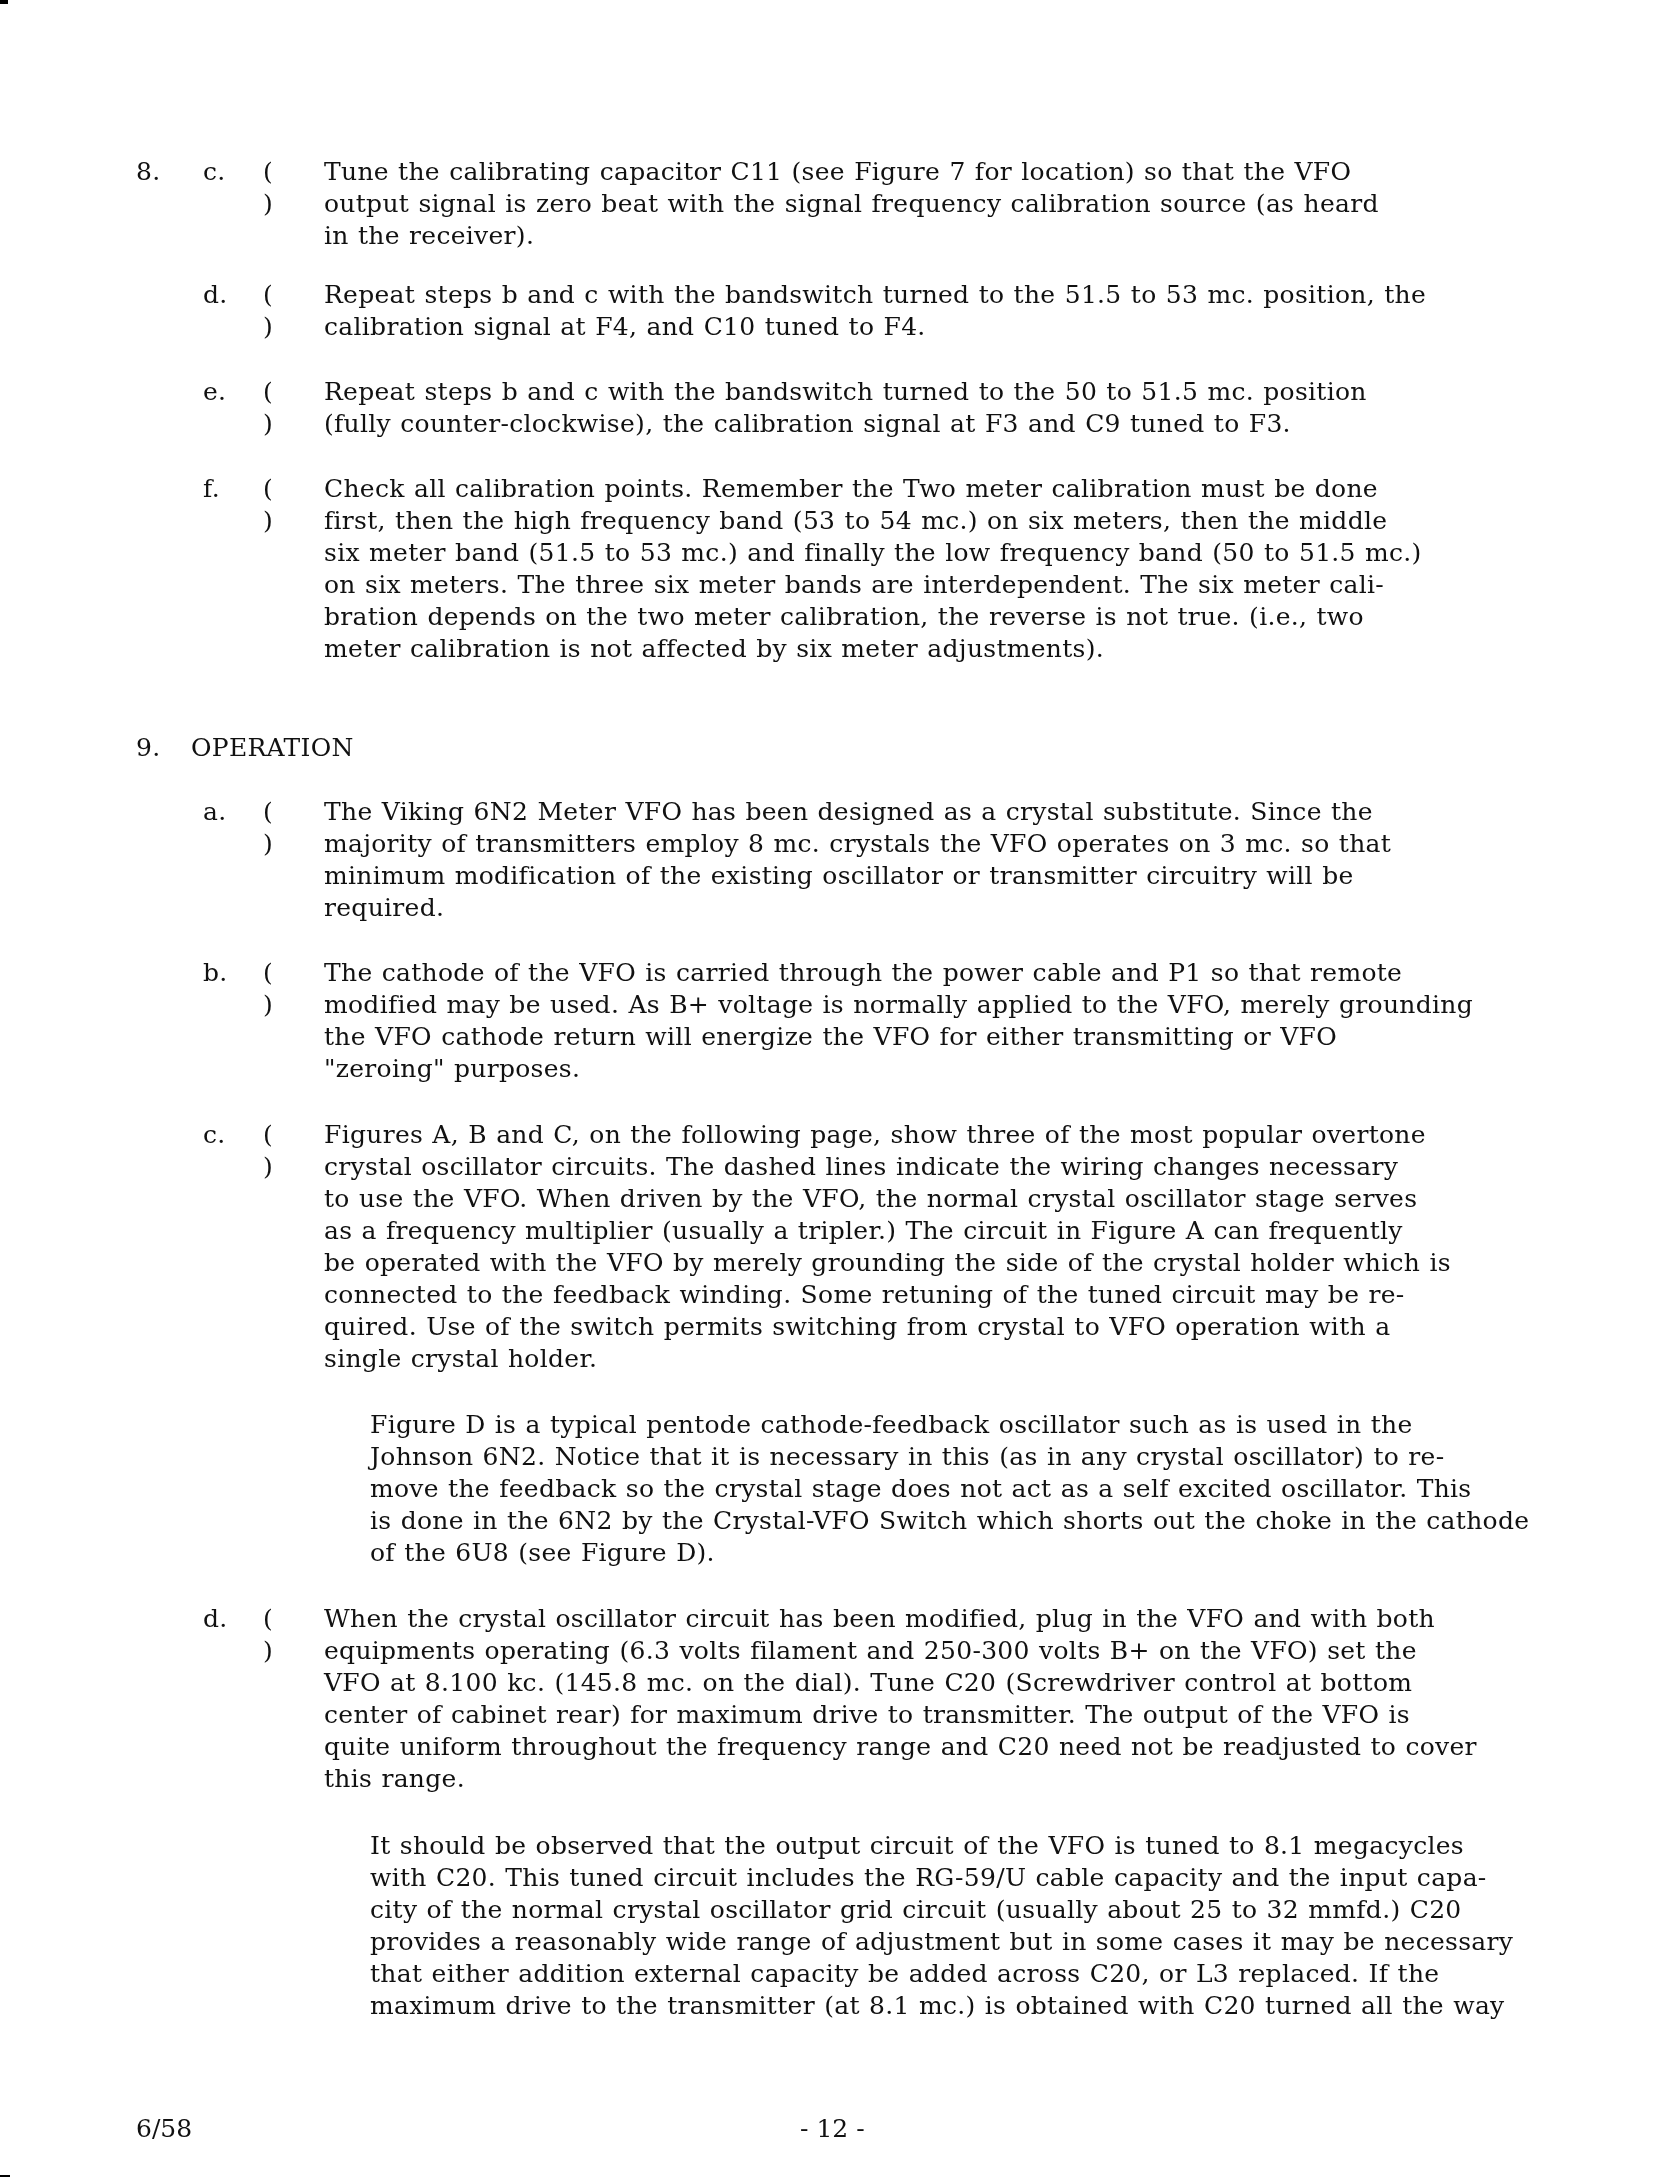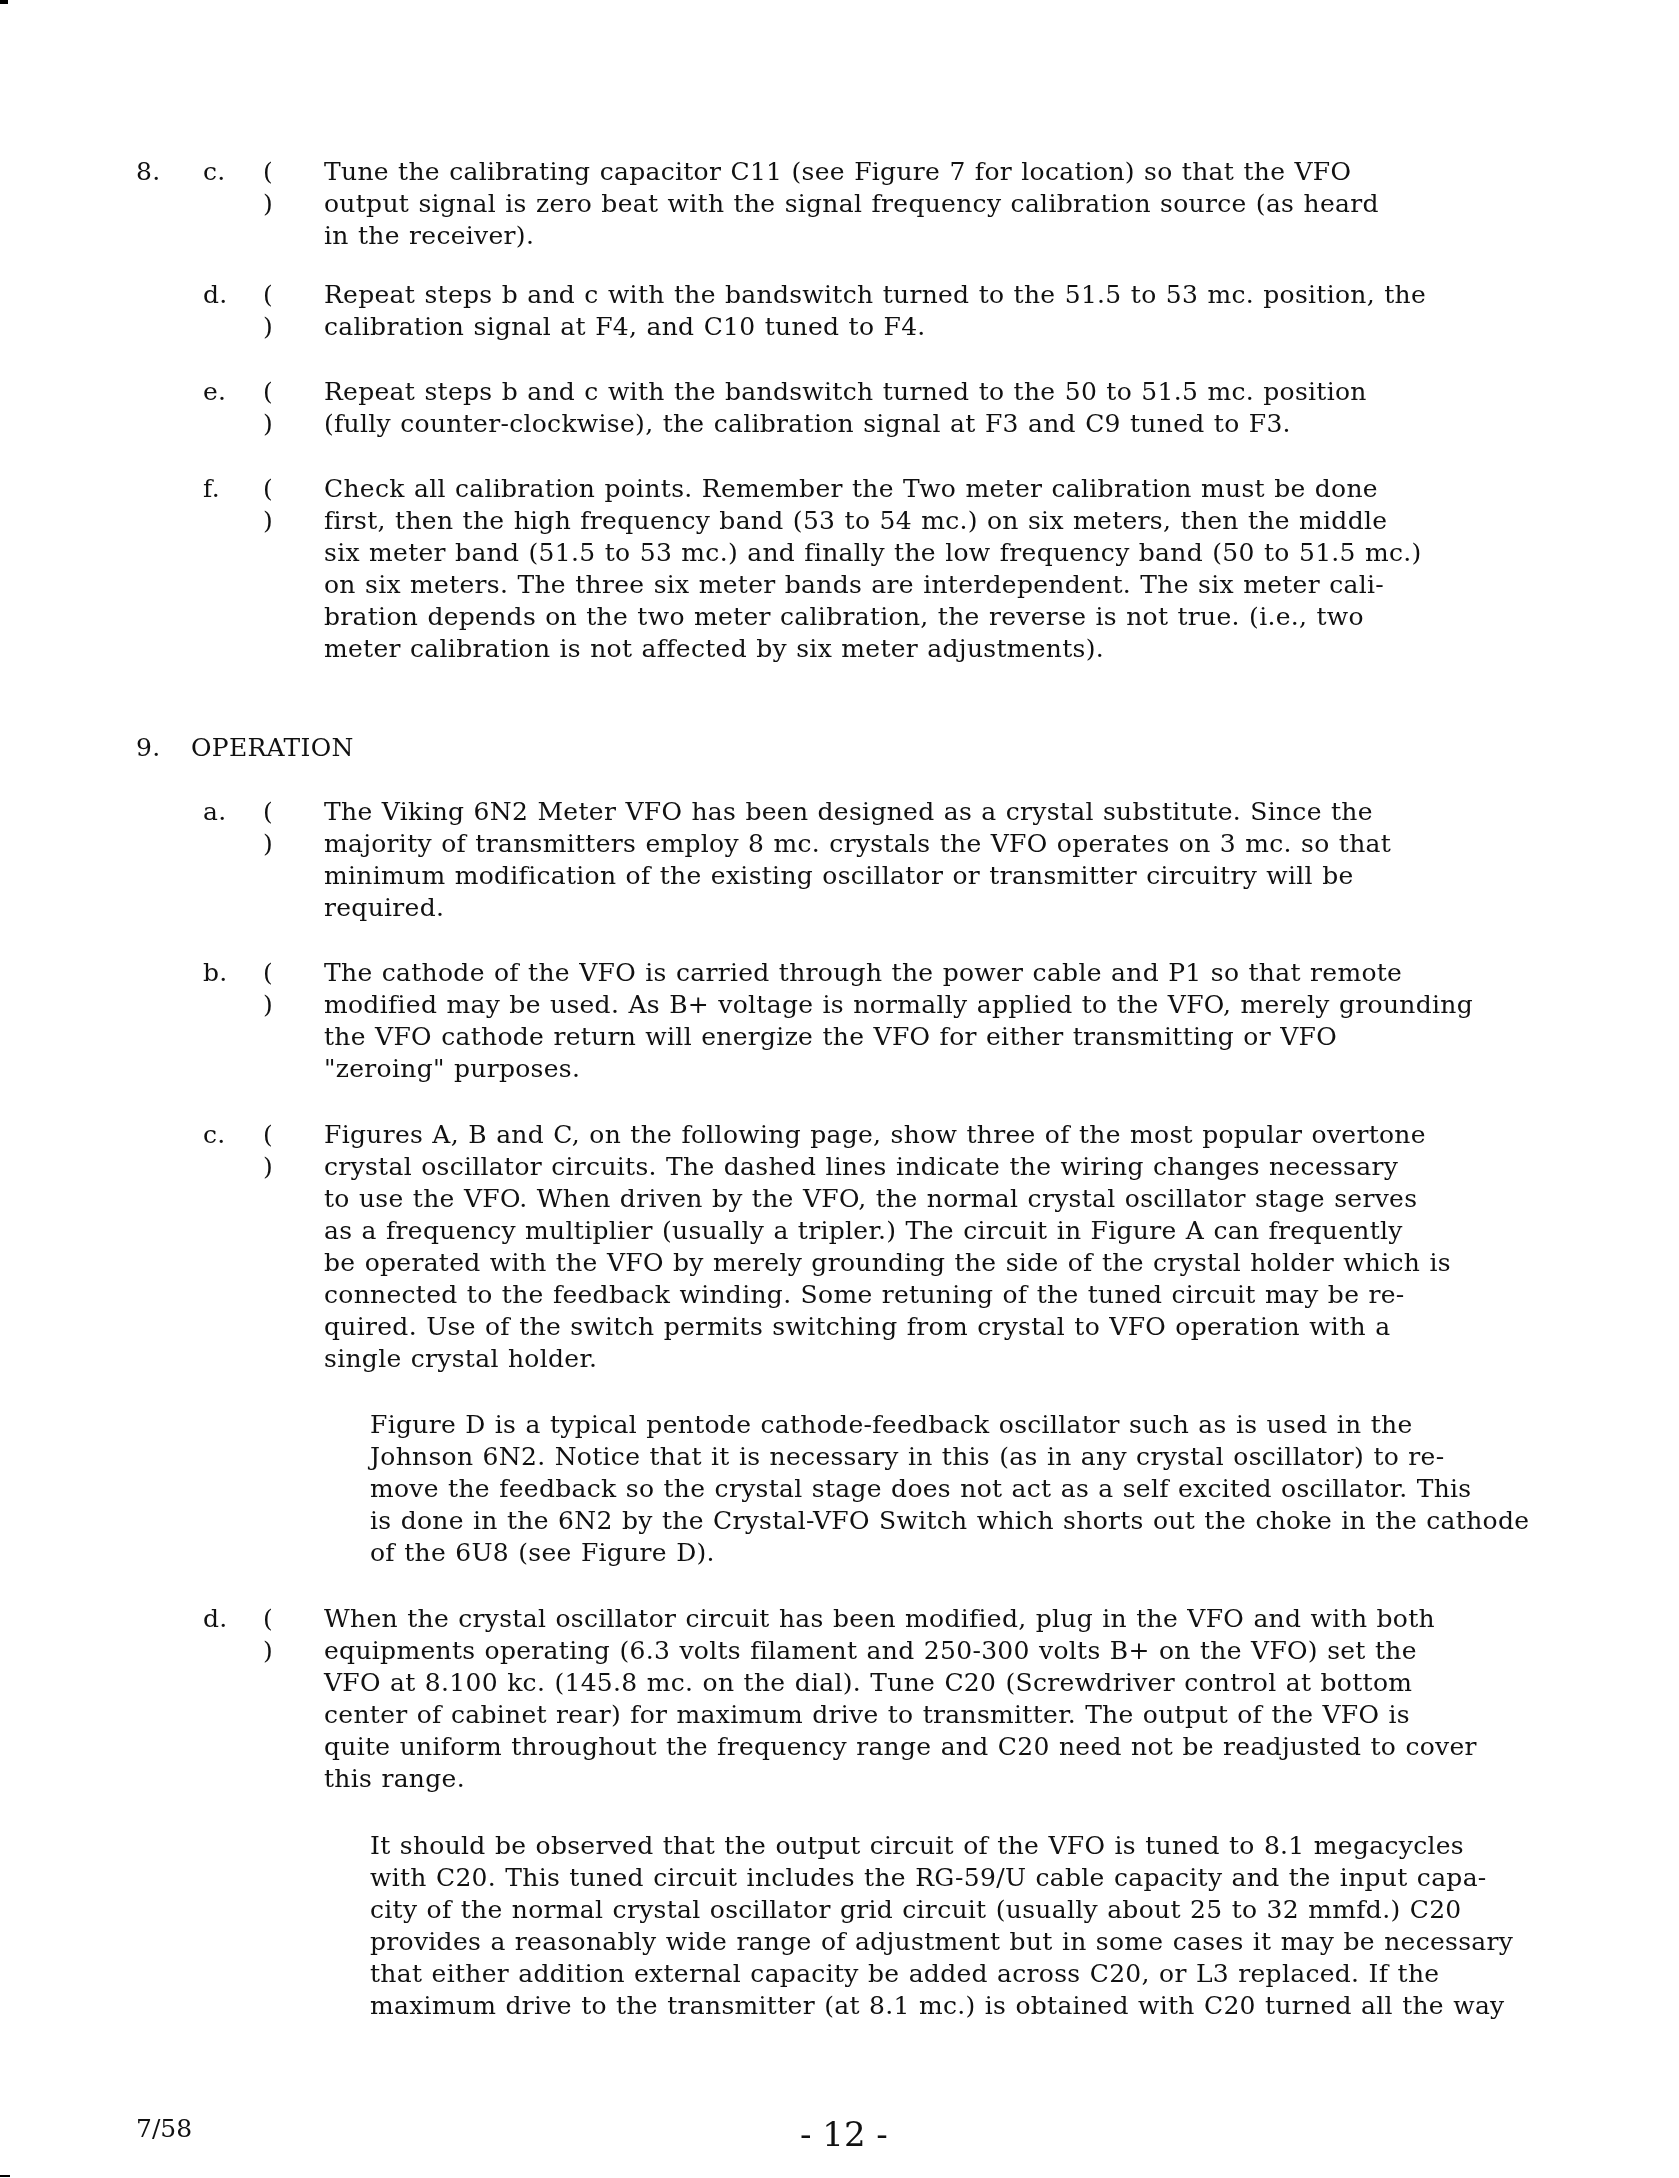--- a/index.html
+++ b/index.html
@@ -73,21 +73,21 @@
     .footer-date {
       position: absolute;
       left: 136px;
       top: 2114px;
       font-size: 25px;
     }
     .footer-page {
       position: absolute;
       left: 800px;
       top: 2114px;
-      font-size: 34px;
+      font-size: 25px;
     }
   </style>
 </head>
 <body>
 
 <div class="scan-mark-top"></div>
 <div class="scan-mark-bottom"></div>
 
 <div class="page">
 
@@ -182,17 +182,17 @@
 
   <div class="row" style="top:1830px;">
     <span class="para-text">It should be observed that the output circuit of the VFO is tuned to 8.1 megacycles
 with C20.  This tuned circuit includes the RG-59/U cable capacity and the input capa-
 city of the normal crystal oscillator grid circuit (usually about 25 to 32 mmfd.)   C20
 provides a reasonably wide range of adjustment but in some cases it may be necessary
 that either addition external capacity be added across C20, or L3 replaced.  If the
 maximum drive to the transmitter (at 8.1 mc.) is obtained with C20 turned all the way</span>
   </div>
 
-  <div class="footer-date">7/58</div>
+  <div class="footer-date">6/58</div>
   <div class="footer-page">- 12 -</div>
 
 </div>
 
 
 </body></html>

